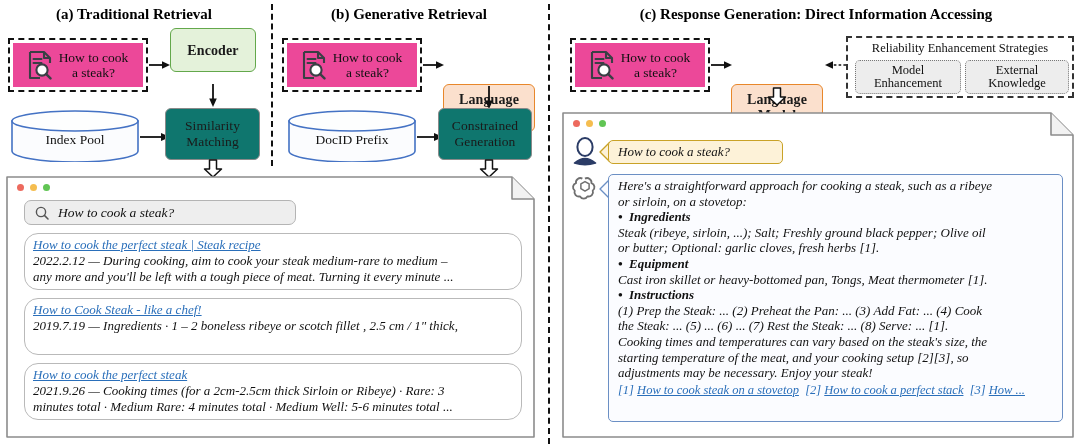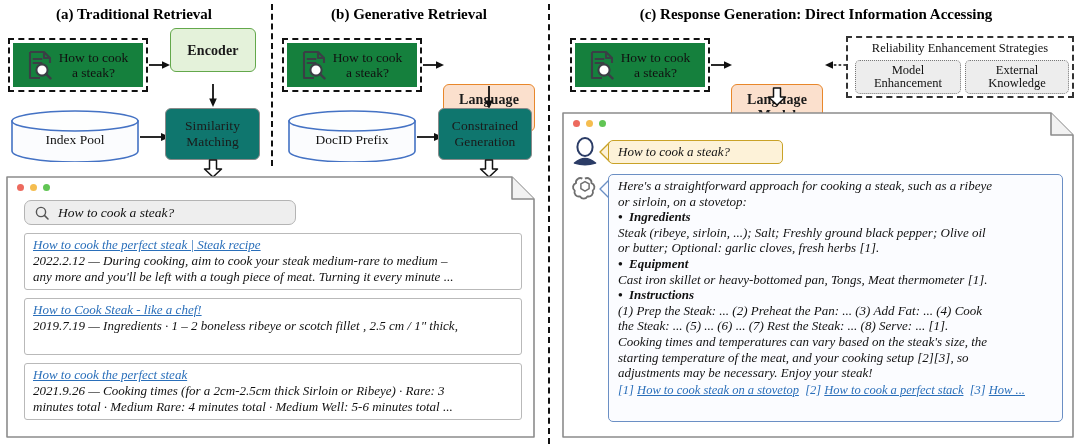--- a/index.html
+++ b/index.html
@@ -34,21 +34,21 @@
   
   .querybox{
     position:absolute;
     border:2px dashed #111;
     background:#ffffff;
     box-sizing:border-box;
   }
   .queryinner{
     position:absolute;
     inset:3px;
-    background:#15803d;
+    background:#ec4899;
     display:flex;
     align-items:center;
     gap:5px;
     padding:0 14px;
     box-sizing:border-box;
   }
   .qtext{
     font-size:13.5px;
     line-height:15px;
     text-align:center;
@@ -129,21 +129,21 @@
     gap:9px;
     padding:0 10px;
     box-sizing:border-box;
   }
   .searchbar .sq{font-size:13.5px;color:#111;}
 
   
   .rescard{
     position:absolute;
     border:1px solid #b9b9b9;
-    border-radius:3px;
+    border-radius:14px;
     background:#fff;
     box-sizing:border-box;
     padding:3px 8px 2px 8px;
   }
   .reslink{
     color:#2a6fba;
     text-decoration:underline;
     font-size:13px;
     line-height:15px;
     display:block;

